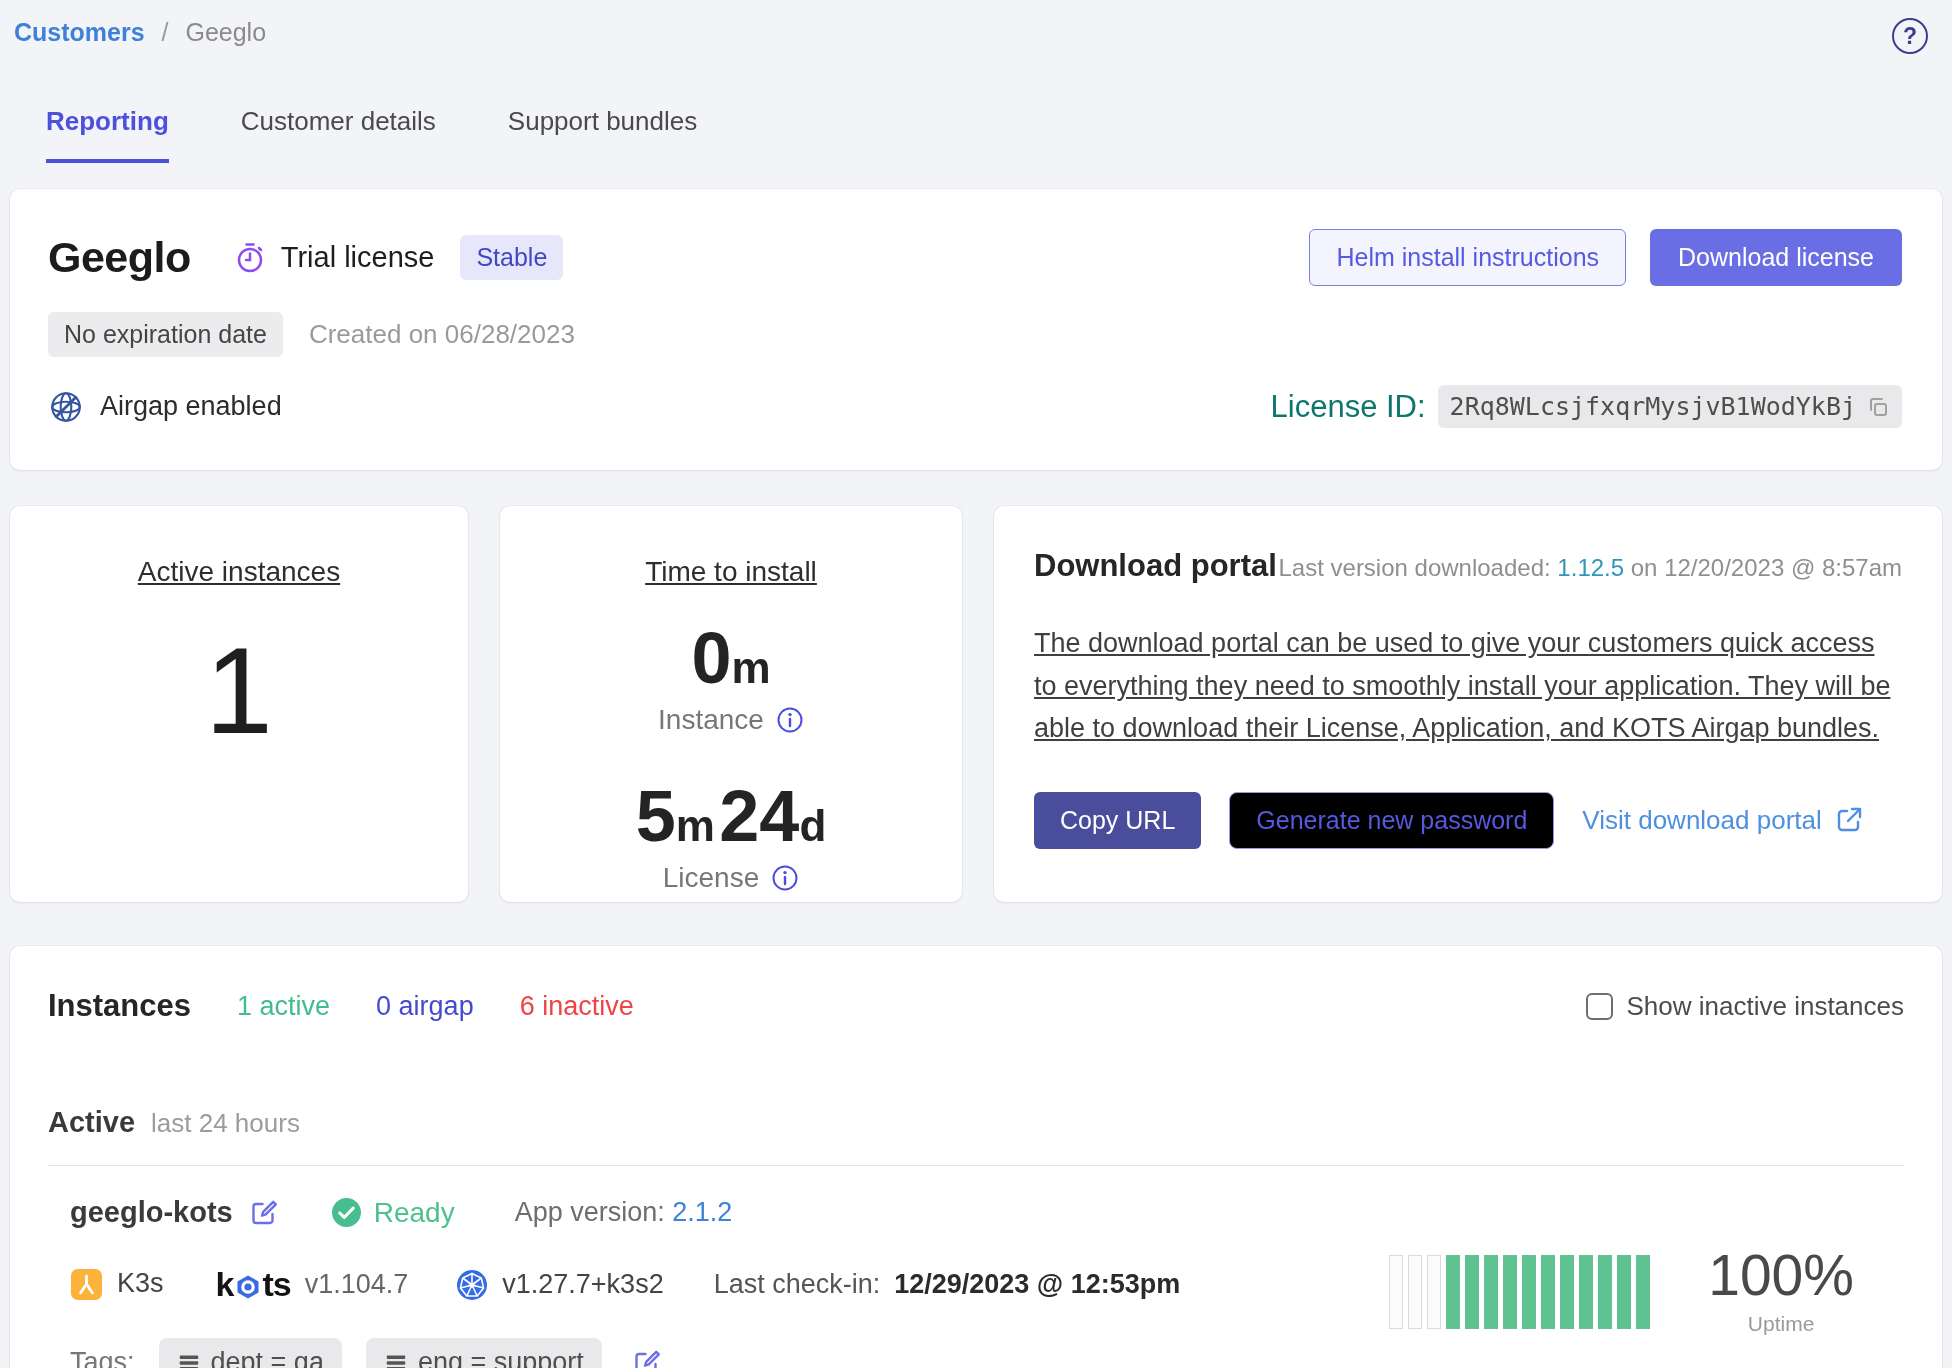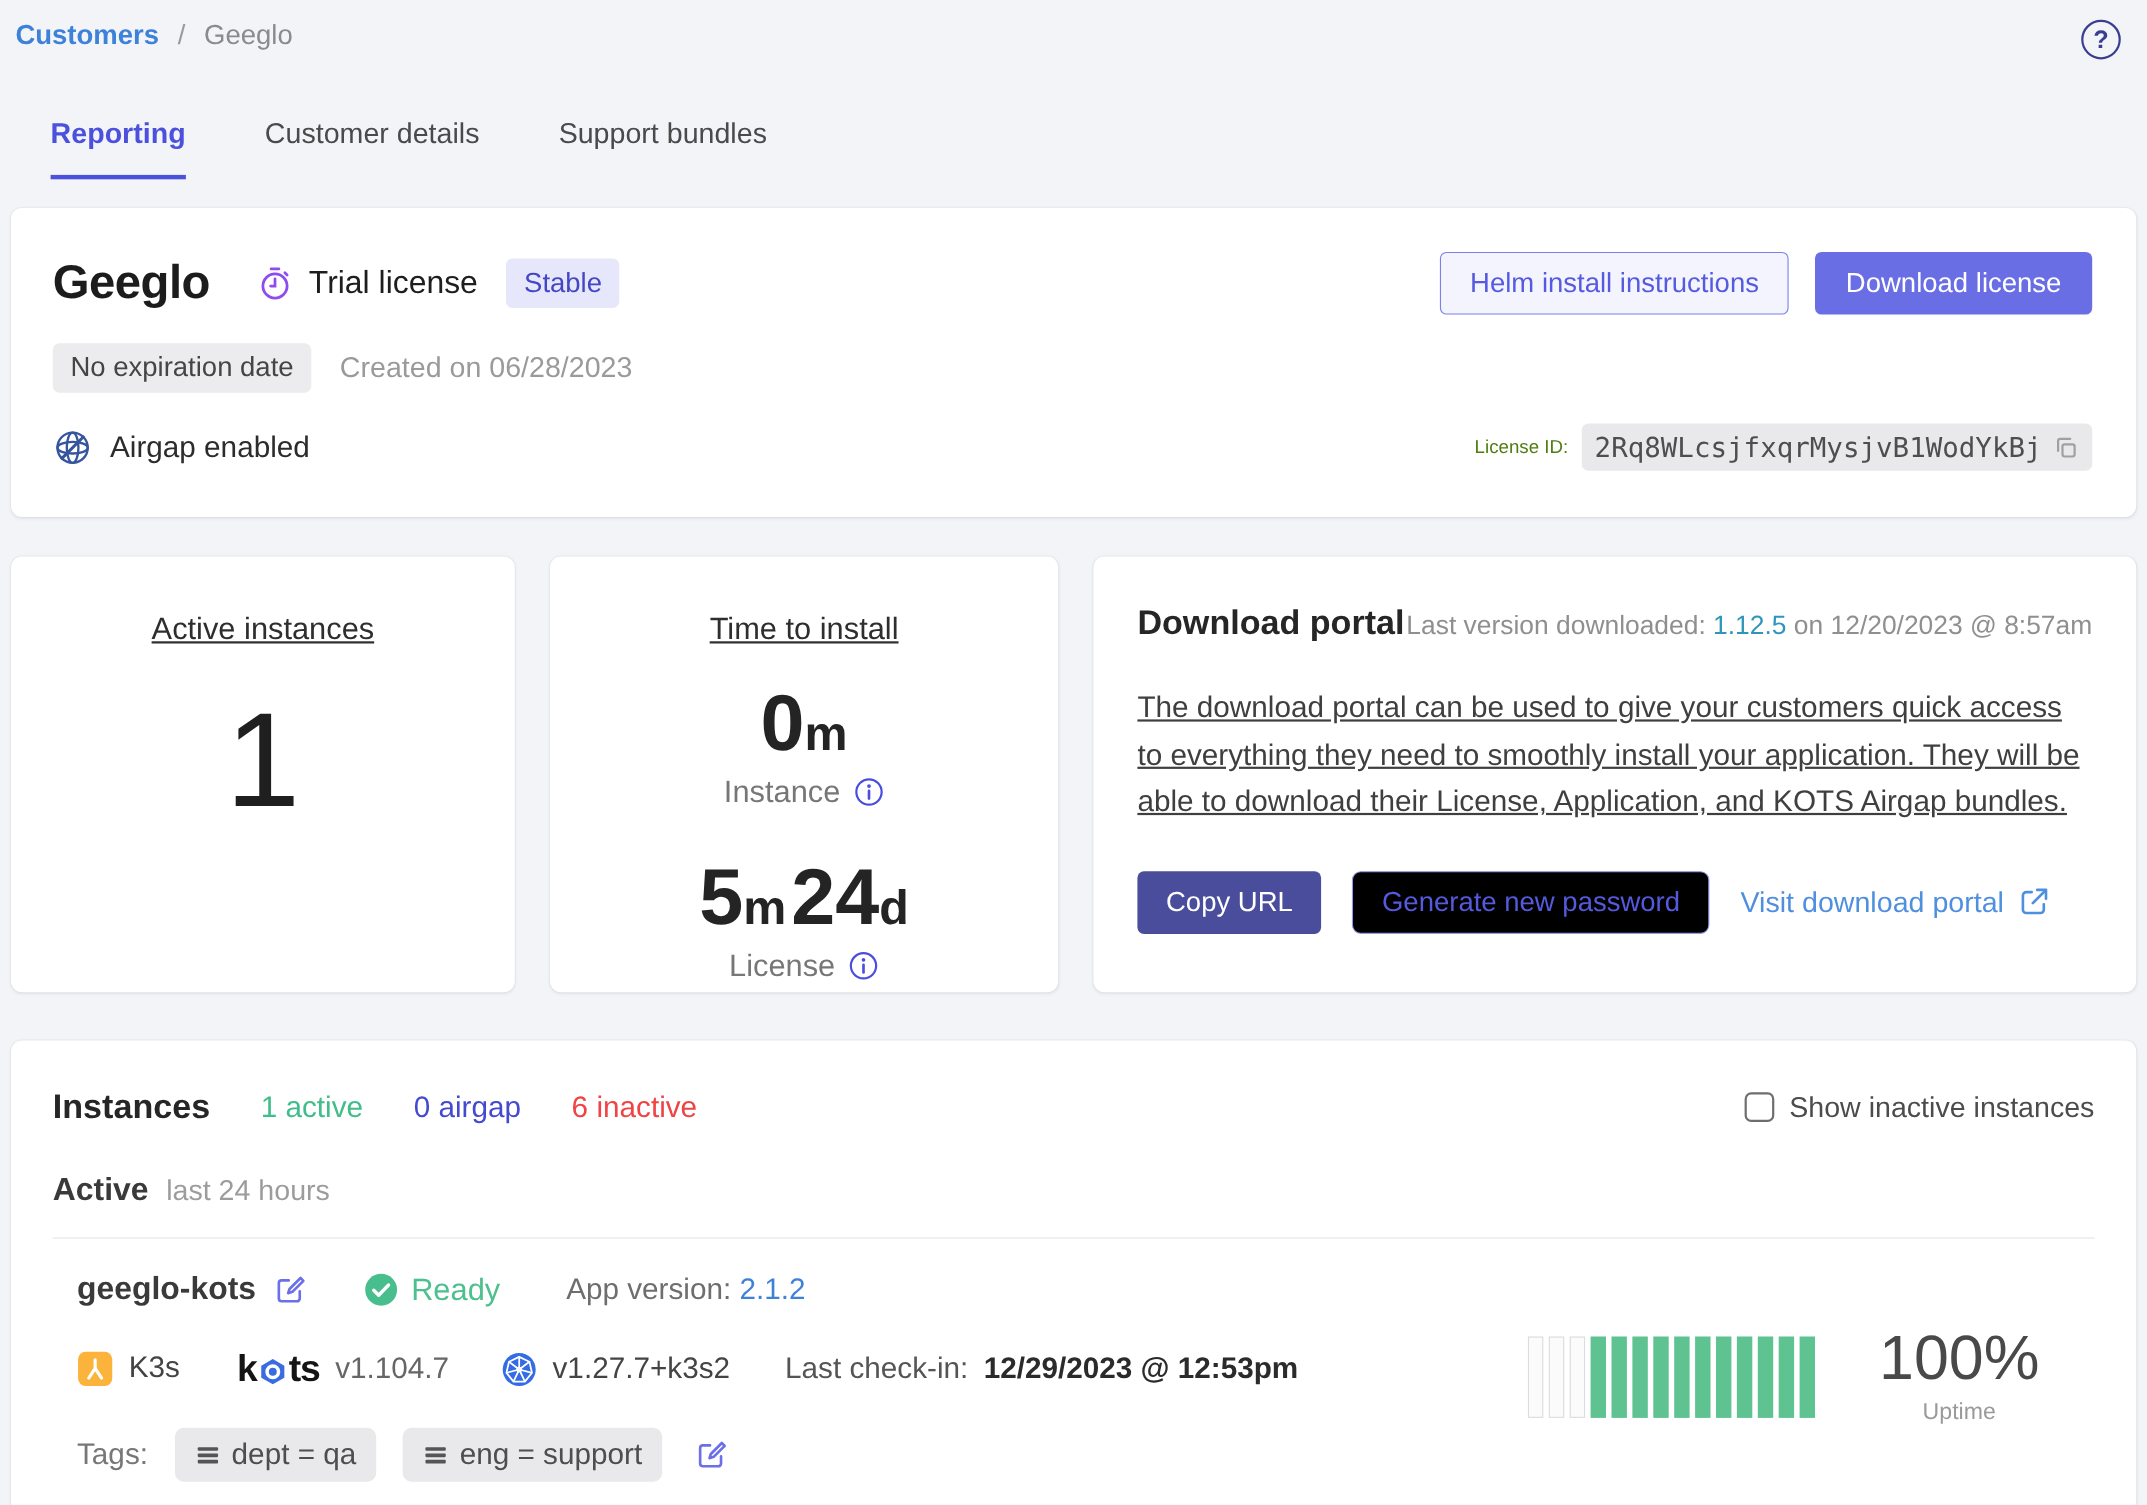--- a/index.html
+++ b/index.html
@@ -43,21 +43,21 @@
   .cust-actions { margin-left:auto; display:flex; gap:24px; }
   .btn { font-size:25px; border-radius:6px; cursor:pointer; font-family:inherit; }
   .btn-outline-indigo { color:#555ae0; background:#f4f4fe; border:1.5px solid #7b80e8; padding:13px 26px; }
   .btn-solid-indigo { color:#fff; background:#6a6ee4; border:none; padding:14px 28px; }
   .cust-row2 { display:flex; align-items:center; gap:26px; margin-top:26px; }
   .badge-gray { background:#ececee; color:#454545; font-size:25px; padding:8px 16px; border-radius:6px; }
   .created-text { color:#9a9a9a; font-size:26px; }
   .cust-row3 { display:flex; align-items:center; justify-content:space-between; margin-top:28px; }
   .airgap { display:flex; align-items:center; gap:16px; font-size:27px; color:#2c2c2c; }
   .license-id-wrap { display:flex; align-items:center; gap:12px; }
-  .license-id-label { font-size:17px; color:#4d7c0f; }
+  .license-id-label { font-size:31px; color:#0f766e; }
   .license-id-pill {
     display:flex; align-items:center; gap:10px;
     background:#e9e9eb; border-radius:6px; padding:7px 12px;
     font-family:"DejaVu Sans Mono", monospace; font-size:25px; color:#4e4e4e;
   }
 
   
   .stats-row { display:flex; gap:32px; margin-top:36px; }
   .stat-card { text-align:center; padding:50px 0 40px 0; height:396px; }
   .stat-card.c1 { width:458px; }
@@ -86,21 +86,21 @@
   .instances-card { margin-top:44px; padding:42px 38px 0 38px; }
   .inst-head { display:flex; align-items:center; }
   .inst-title { font-size:31px; font-weight:700; color:#262626; }
   .inst-counts { display:flex; gap:46px; margin-left:46px; font-size:27px; }
   .c-green { color:#41bd8b; }
   .c-indigo { color:#4549cf; }
   .c-pink { color:#ef4444; }
   .show-inactive { margin-left:auto; display:flex; align-items:center; gap:14px; font-size:26px; color:#4c4c4c; cursor:pointer; }
   .checkbox { width:27px; height:27px; border:2px solid #6e6e6e; border-radius:6px; background:#fff; }
   .active-label-row { margin-top:42px; display:flex; align-items:baseline; gap:16px; }
-  .active-label { font-size:29px; font-weight:700; color:#3a3a3a; }
+  .active-label { font-size:29px; font-weight:700; color:#3a3a3a;margin-top:40px; }
   .active-sublabel { font-size:26px; color:#9c9c9c; }
   .divider { border-top:1px solid #e4e4e7; margin-top:26px; }
 
   .instance-row { display:flex; align-items:center; justify-content:space-between; padding:30px 0 28px 22px; }
   .inst-left .row1 { display:flex; align-items:center; }
   .inst-name { font-size:29px; font-weight:700; color:#3a3a3a; }
   .icon-btn { background:none; border:none; cursor:pointer; margin-left:16px; display:flex; align-items:center; }
   .ready { display:flex; align-items:center; gap:12px; margin-left:52px; font-size:28px; color:#4ec08e; }
   .appver { margin-left:60px; font-size:27px; color:#6e6e6e; }
   .appver .ver-blue { color:#3d82d8; cursor:pointer; }

